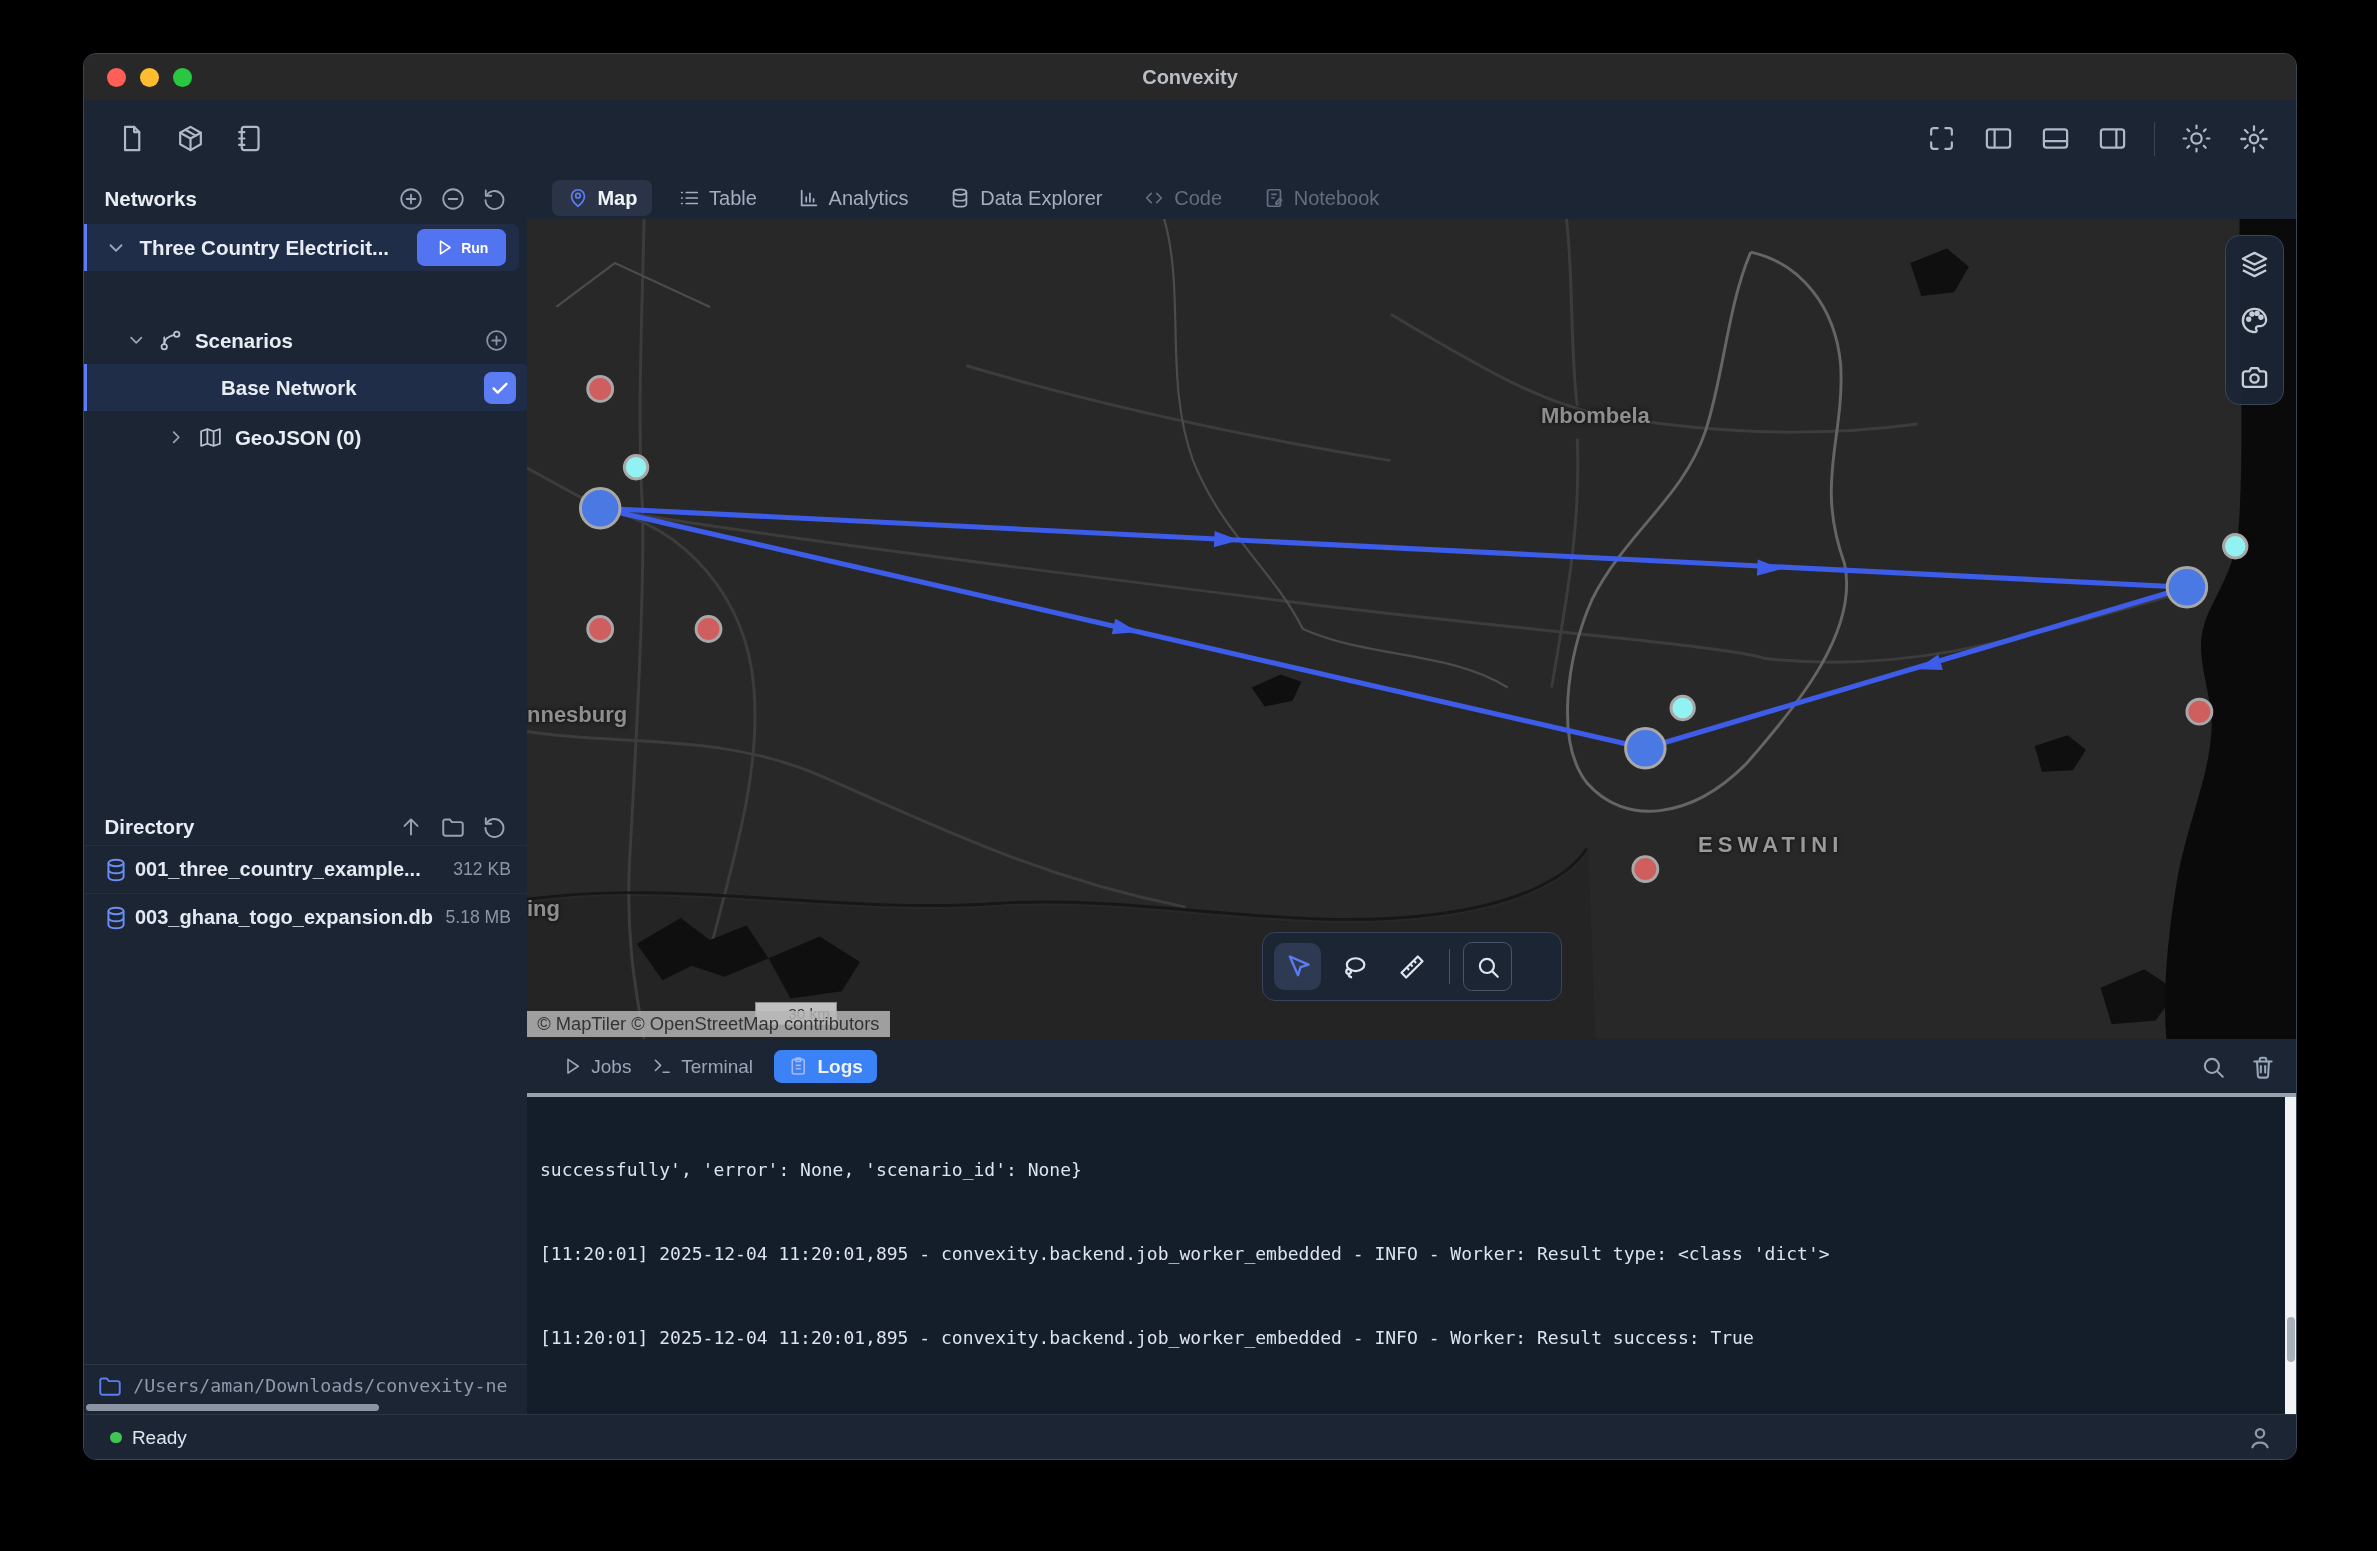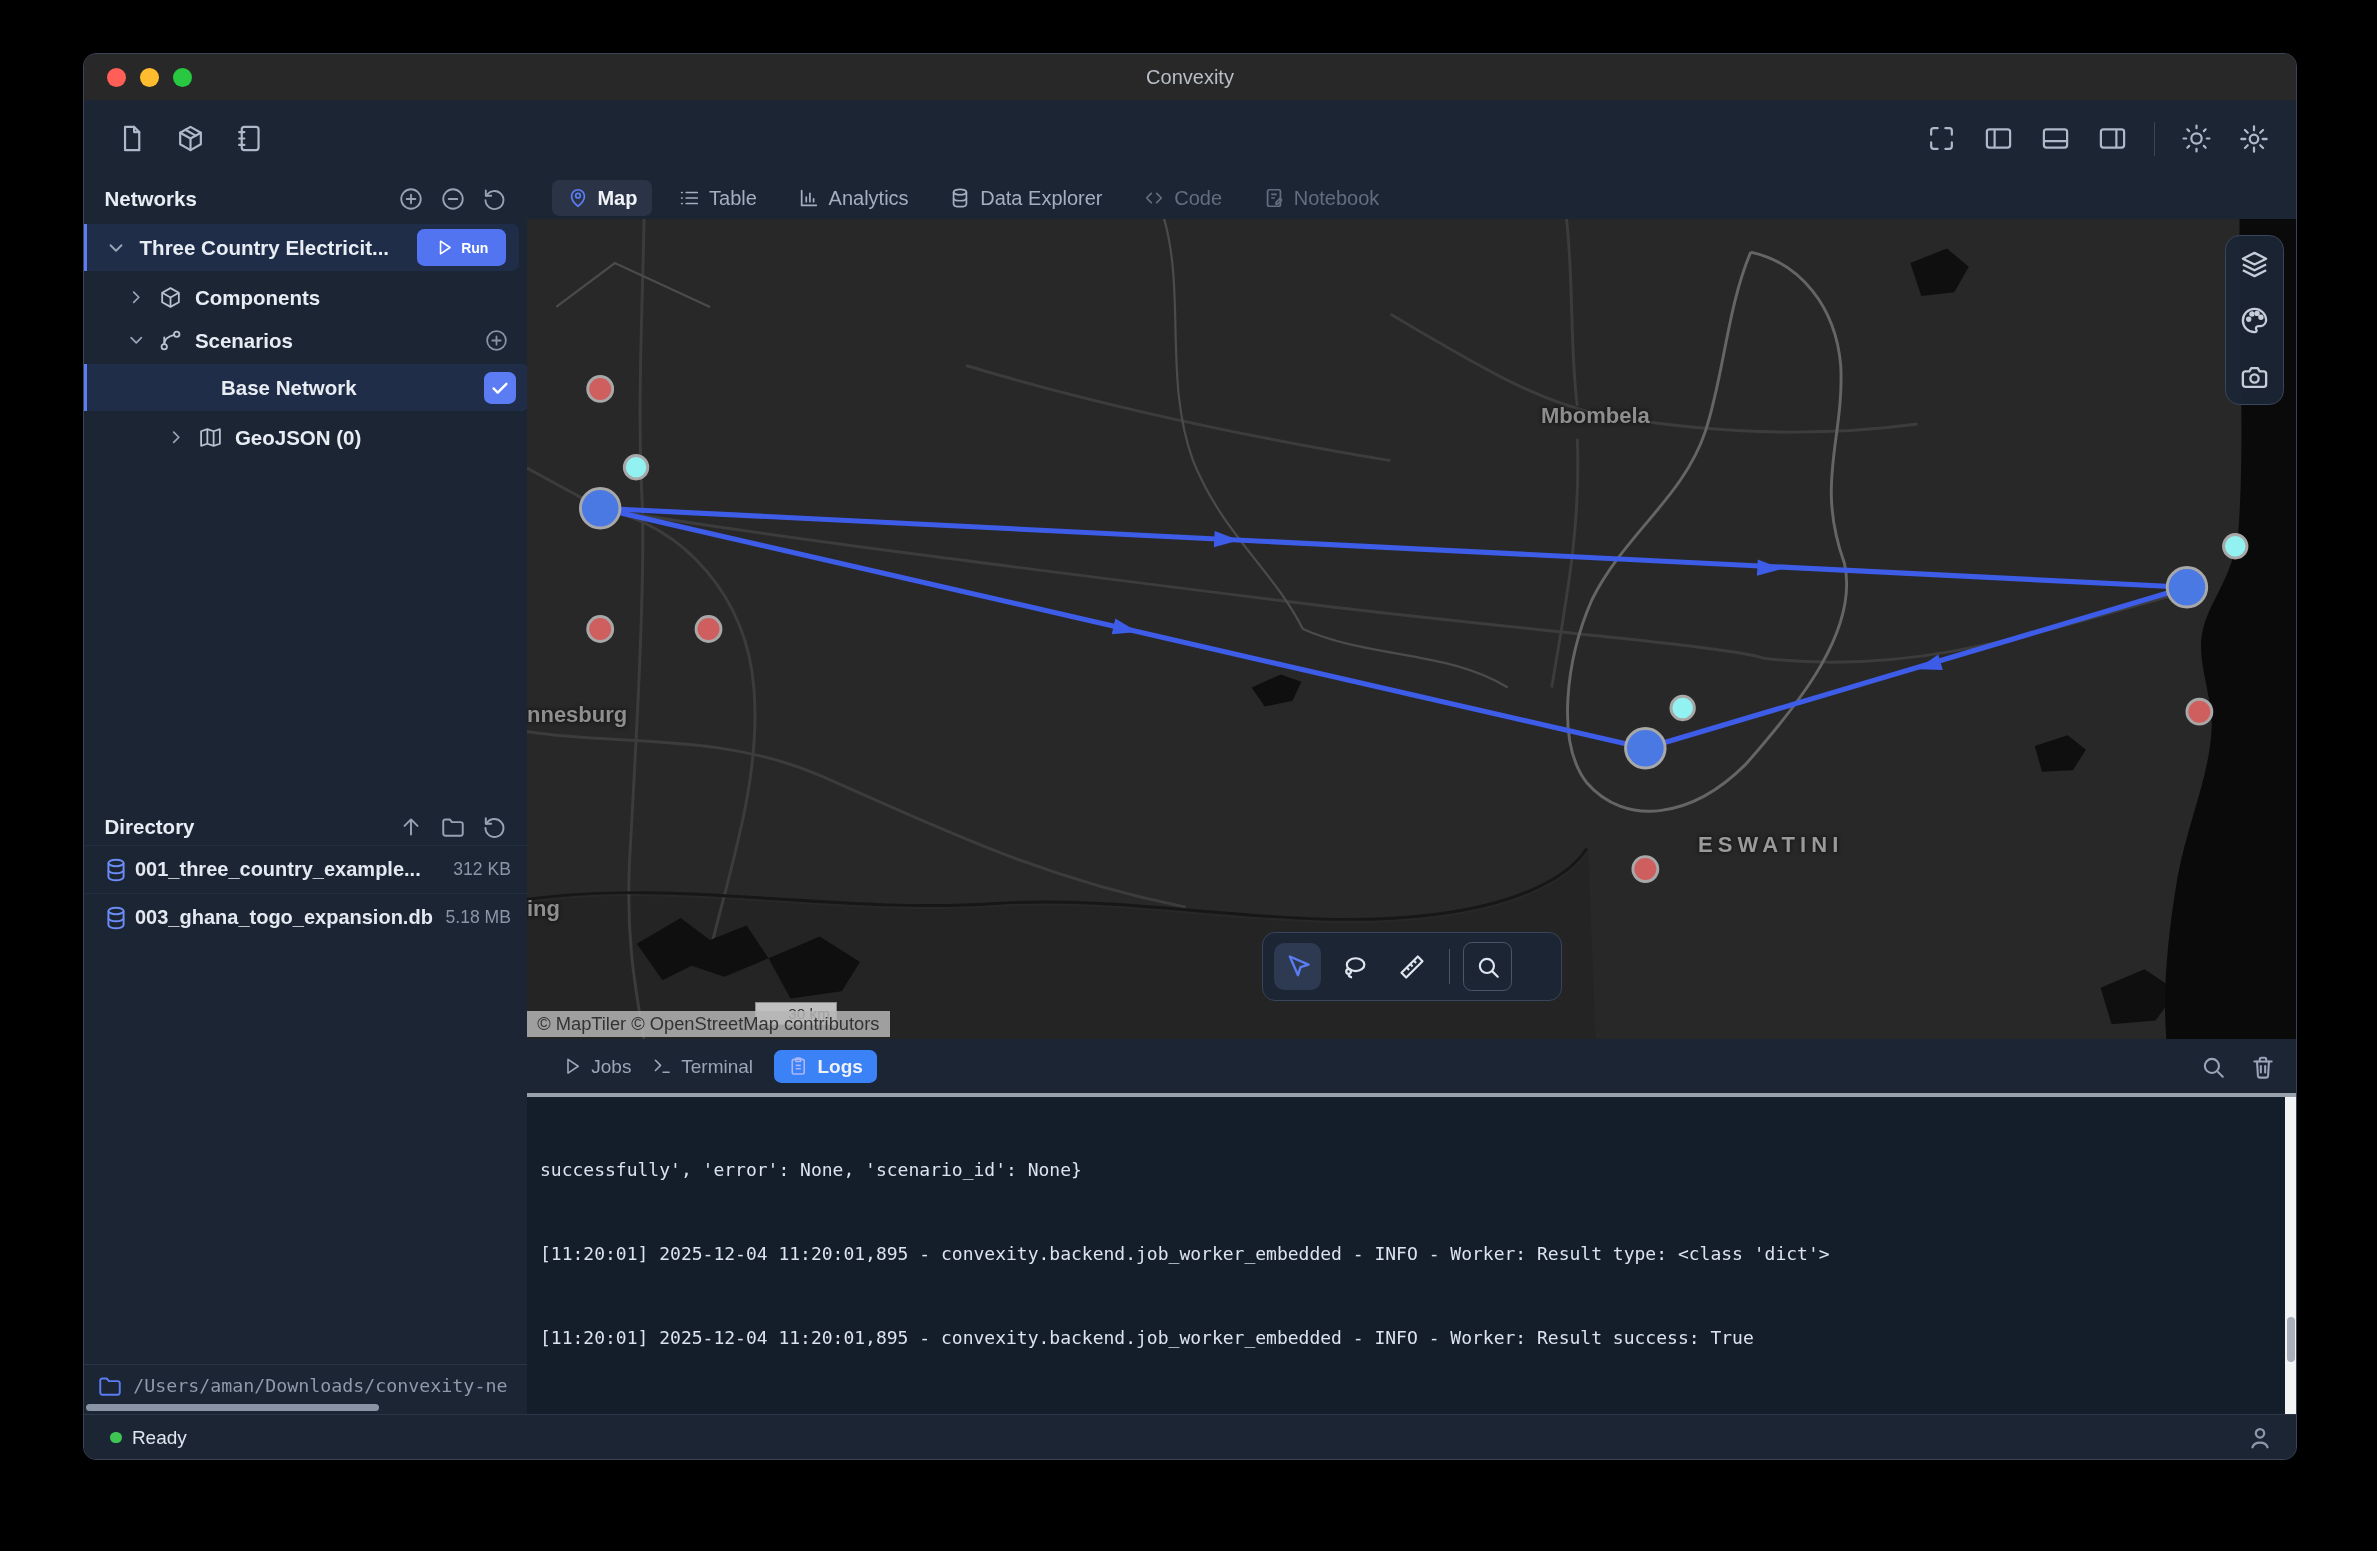--- a/index.html
+++ b/index.html
@@ -6,21 +6,21 @@
   .stage{position:relative;width:2377px;height:1552px;background:#000;overflow:hidden;
          font-family:"Liberation Sans",sans-serif;}
   .window{position:absolute;left:83px;top:53px;width:2212px;height:1405px;
           background:#1b2534;border:0.7px solid #3a4454;border-radius:13px;overflow:hidden;}
   
   .titlebar{position:absolute;left:0;top:0;width:100%;height:46px;background:#282828;
             display:flex;align-items:center;justify-content:center;}
   .traffic{position:absolute;left:23.4px;top:0;height:46px;display:flex;align-items:center;gap:14px;}
   .tl{width:19px;height:19px;border-radius:50%;}
   .tl.r{background:#ff5f57}.tl.y{background:#febc2e}.tl.g{background:#28c840}
-  .win-title{color:#b9bec6;font-size:20px;font-weight:400;}
+  .win-title{color:#b9bec6;font-size:20px;font-weight:700;}
   
   .toolbar{position:absolute;left:0;top:46px;width:100%;height:77px;background:#1b2534;
            border-bottom:1.5px solid #2a3646;display:flex;align-items:center;}
   .tb-left{display:flex;align-items:center;gap:28px;padding-left:32px;color:#aeb8c8;}
   .tb-right{margin-left:auto;display:flex;align-items:center;gap:26px;padding-right:26px;color:#aeb8c8;}
   .tb-sep{width:1.5px;height:34px;background:#3a4657;}
   .icobtn{display:flex;align-items:center;justify-content:center;cursor:pointer;}
   
   .sidebar{position:absolute;left:0;top:123px;width:443px;height:1237px;background:#1b2534;
            border-right:1.5px solid #2a3646;}
@@ -216,35 +216,20 @@
           </span>
       <span class="lbl" style="margin-left:13px;">Three Country Electricit...</span>
       <span class="runbtn">
         <svg width="19" height="19" viewBox="0 0 24 24" fill="none" stroke="#fff" stroke-width="2" stroke-linejoin="round">
               <path d="M7 4l12 8-12 8z"></path>
             </svg>
         <span>Run</span>
       </span>
     </div>
 
-    <div class="trow" style="top:100px;height:41px;">
-      <span class="chev" style="margin-left:42px;">
-        <svg width="20.5" height="20.5" viewBox="0 0 24 24" fill="none" stroke="currentColor" stroke-width="2" stroke-linecap="round" stroke-linejoin="round">
-              <path d="M9 6l6 6-6 6"></path>
-            </svg>
-          </span>
-      <span class="tico" style="margin-left:11.7px;">
-        <svg width="25" height="25" viewBox="0 0 24 24" fill="none" stroke="currentColor" stroke-width="1.7" stroke-linejoin="round">
-              <path d="M12 3l8 4.5v9L12 21l-8-4.5v-9z"></path>
-              <path d="M4 7.5L12 12l8-4.5"></path>
-              <path d="M12 12v9"></path>
-            </svg>
-          </span>
-      <span class="lbl" style="margin-left:11.7px;">Components</span>
-    </div>
 
     <div class="trow" style="top:143px;height:41px;">
       <span class="chev" style="margin-left:42px;">
         <svg width="20.5" height="20.5" viewBox="0 0 24 24" fill="none" stroke="currentColor" stroke-width="2" stroke-linecap="round" stroke-linejoin="round">
               <path d="M6 9l6 6 6-6"></path>
             </svg>
           </span>
       <span class="tico" style="margin-left:11.7px;">
         <svg width="25" height="25" viewBox="0 0 24 24" fill="none" stroke="currentColor" stroke-width="1.7" stroke-linecap="round">
               <circle cx="6" cy="18" r="2.6"></circle>

